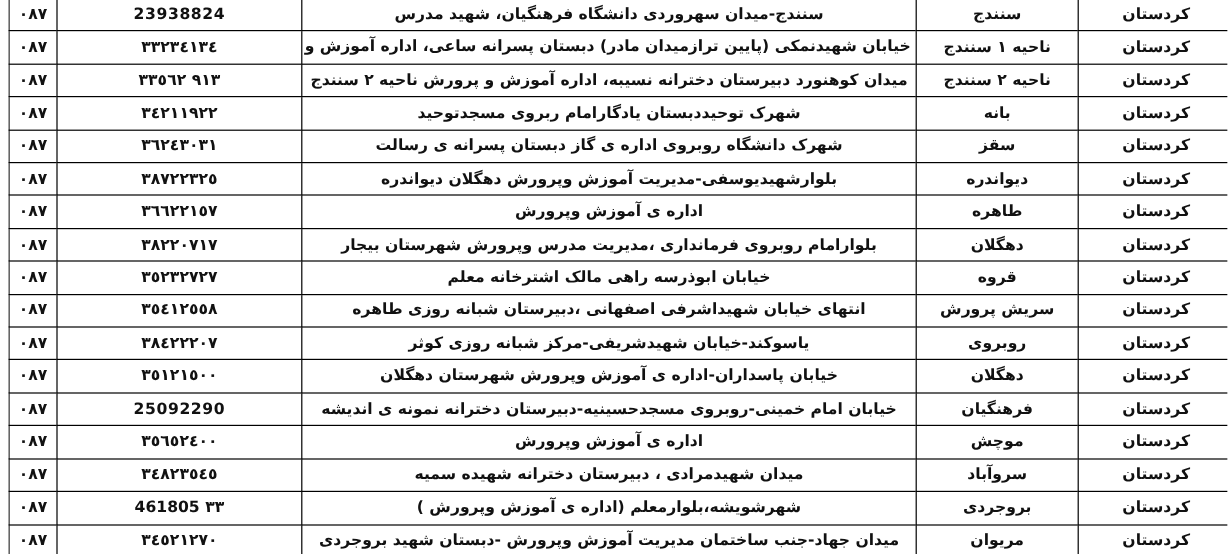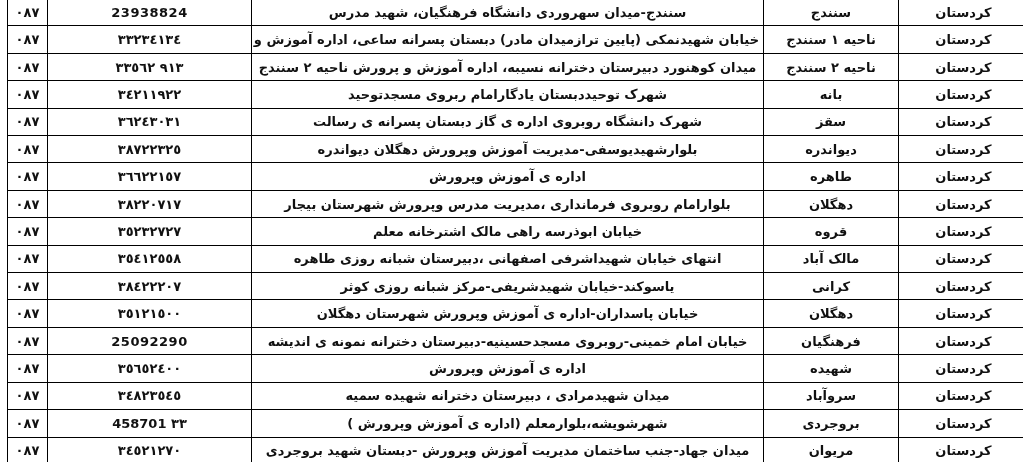--- a/index.html
+++ b/index.html
@@ -126,65 +126,65 @@
         </tr>
         <tr>
           <td class="province">کردستان</td>
           <td class="city">قروه</td>
           <td class="address">خیابان ابوذرسه راهی مالک اشترخانه معلم</td>
           <td class="phone">٣٥٢٣٢٧٢٧</td>
           <td class="code">٠٨٧</td>
         </tr>
         <tr>
           <td class="province">کردستان</td>
-          <td class="city">مالک آباد</td>
+          <td class="city">سریش پرورش</td>
           <td class="address">انتهای خیابان شهیداشرفی اصفهانی ،دبیرستان شبانه روزی طاهره</td>
           <td class="phone">٣٥٤١٢٥٥٨</td>
           <td class="code">٠٨٧</td>
         </tr>
         <tr>
           <td class="province">کردستان</td>
-          <td class="city">کرانی</td>
+          <td class="city">روبروی</td>
           <td class="address">یاسوکند-خیابان شهیدشریفی-مرکز شبانه روزی کوثر</td>
           <td class="phone">٣٨٤٢٢٢٠٧</td>
           <td class="code">٠٨٧</td>
         </tr>
         <tr>
           <td class="province">کردستان</td>
           <td class="city">دهگلان</td>
           <td class="address">خیابان پاسداران-اداره ی آموزش وپرورش شهرستان دهگلان</td>
           <td class="phone">٣٥١٢١٥٠٠</td>
           <td class="code">٠٨٧</td>
         </tr>
         <tr>
           <td class="province">کردستان</td>
           <td class="city">فرهنگیان</td>
           <td class="address">خیابان امام خمینی-روبروی مسجدحسینیه-دبیرستان دخترانه نمونه ی اندیشه</td>
           <td class="phone">25092290</td>
           <td class="code">٠٨٧</td>
         </tr>
         <tr>
           <td class="province">کردستان</td>
-          <td class="city">شهیده</td>
+          <td class="city">موچش</td>
           <td class="address">اداره ی آموزش وپرورش</td>
           <td class="phone">٣٥٦٥٢٤٠٠</td>
           <td class="code">٠٨٧</td>
         </tr>
         <tr>
           <td class="province">کردستان</td>
           <td class="city">سروآباد</td>
           <td class="address">میدان شهیدمرادی ، دبیرستان دخترانه شهیده سمیه</td>
           <td class="phone">٣٤٨٢٣٥٤٥</td>
           <td class="code">٠٨٧</td>
         </tr>
         <tr>
           <td class="province">کردستان</td>
           <td class="city">بروجردی</td>
           <td class="address">شهرشویشه،بلوارمعلم (اداره ی آموزش وپرورش )</td>
-          <td class="phone">458701 ٣٣</td>
+          <td class="phone">461805 ٣٣</td>
           <td class="code">٠٨٧</td>
         </tr>
         <tr>
           <td class="province">کردستان</td>
           <td class="city">مریوان</td>
           <td class="address">میدان جهاد-جنب ساختمان مدیریت آموزش وپرورش -دبستان شهید بروجردی</td>
           <td class="phone">٣٤٥٢١٢٧٠</td>
           <td class="code">٠٨٧</td>
         </tr>
       </tbody>

